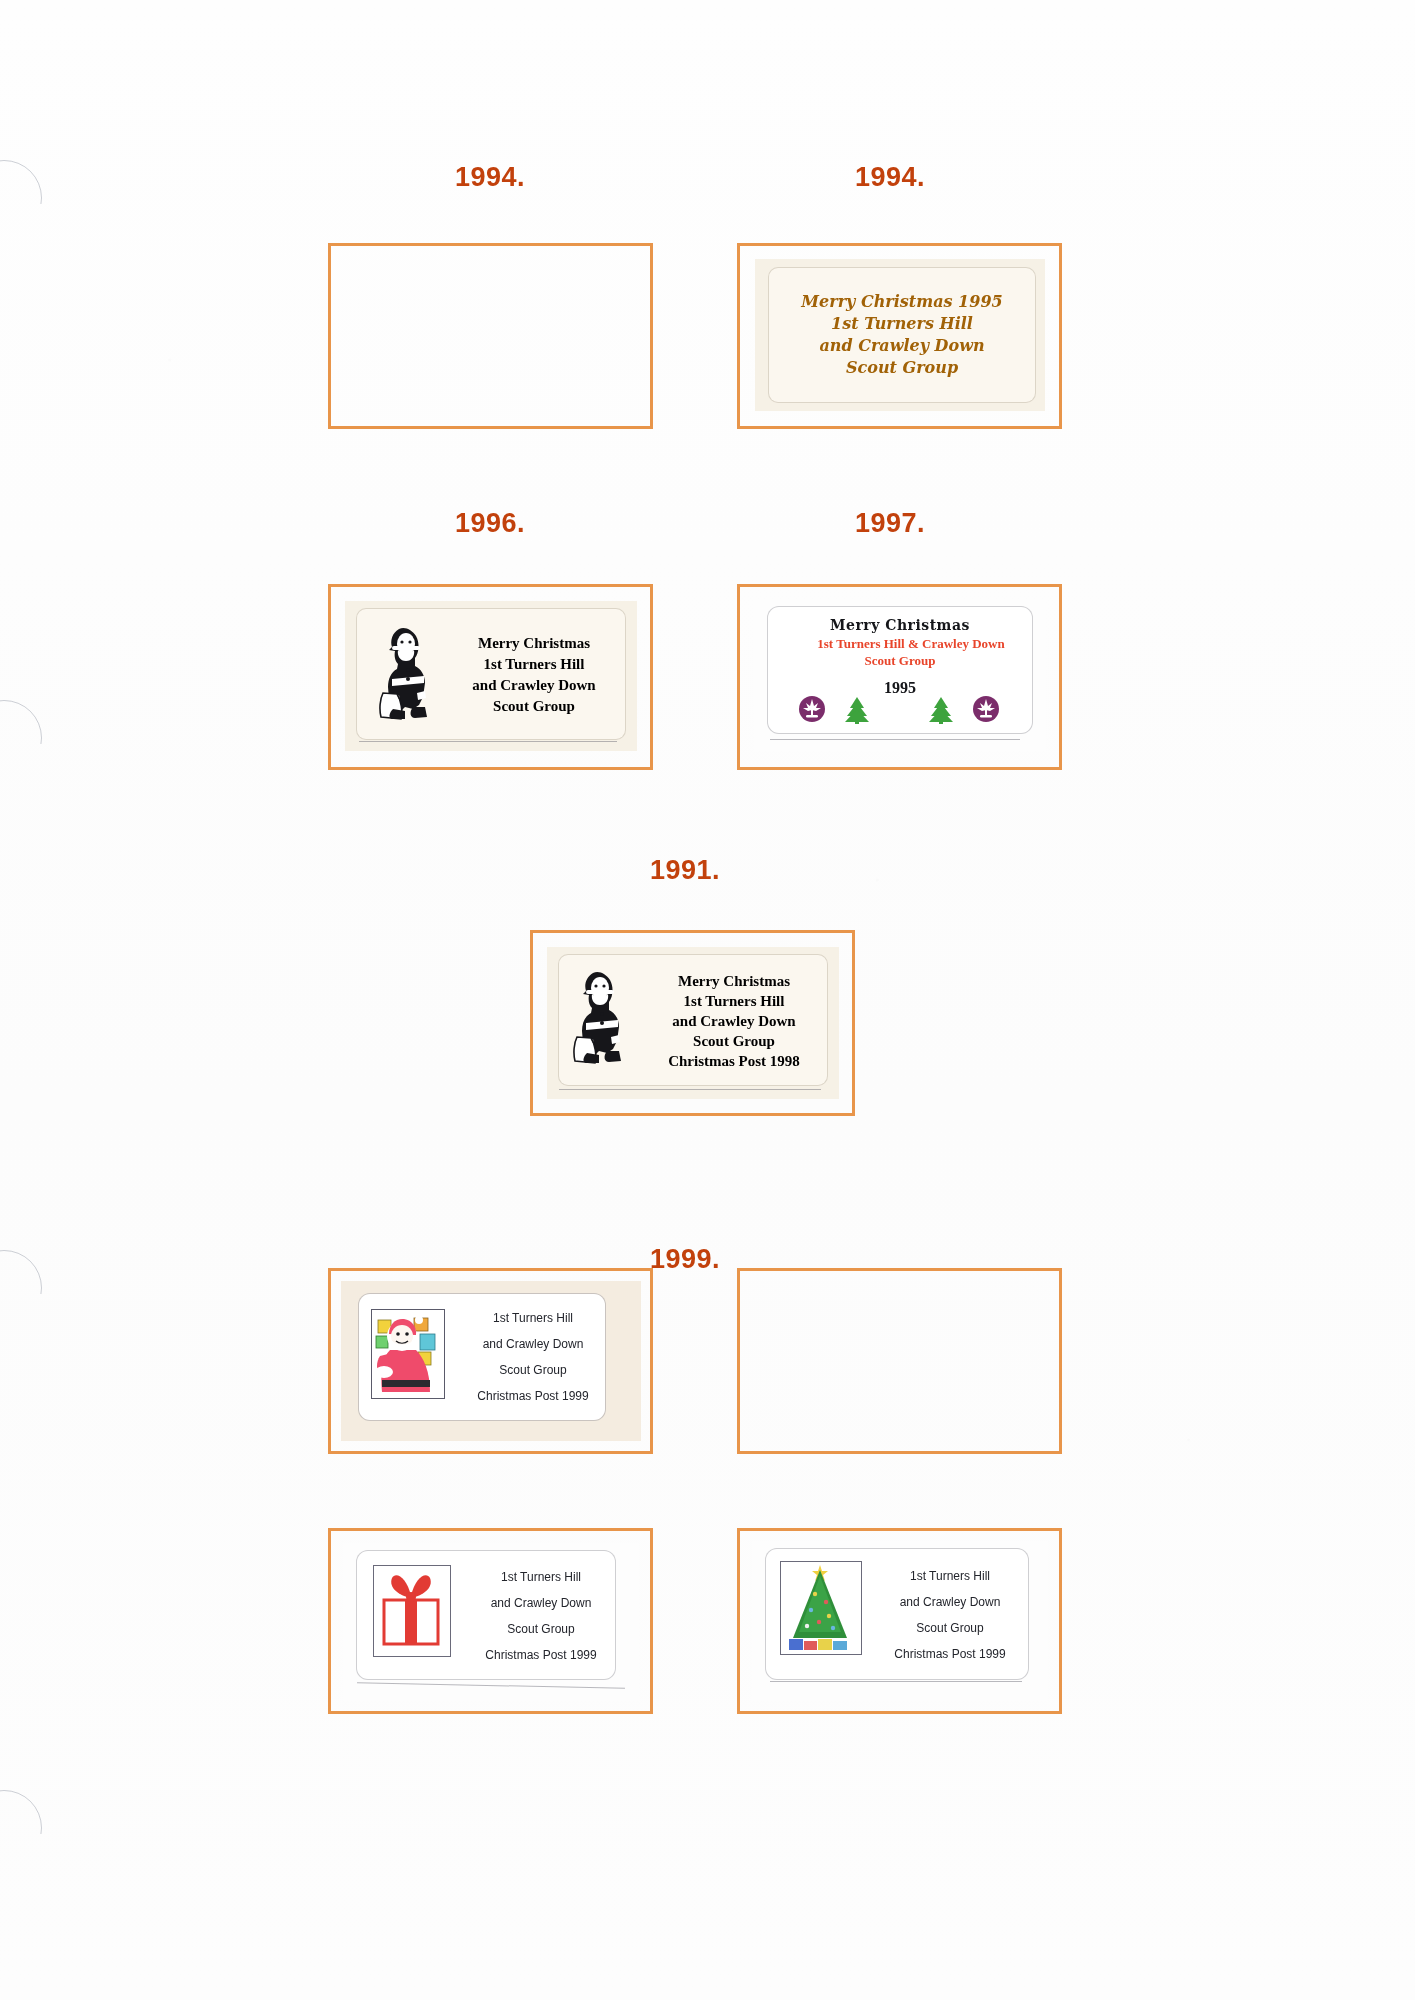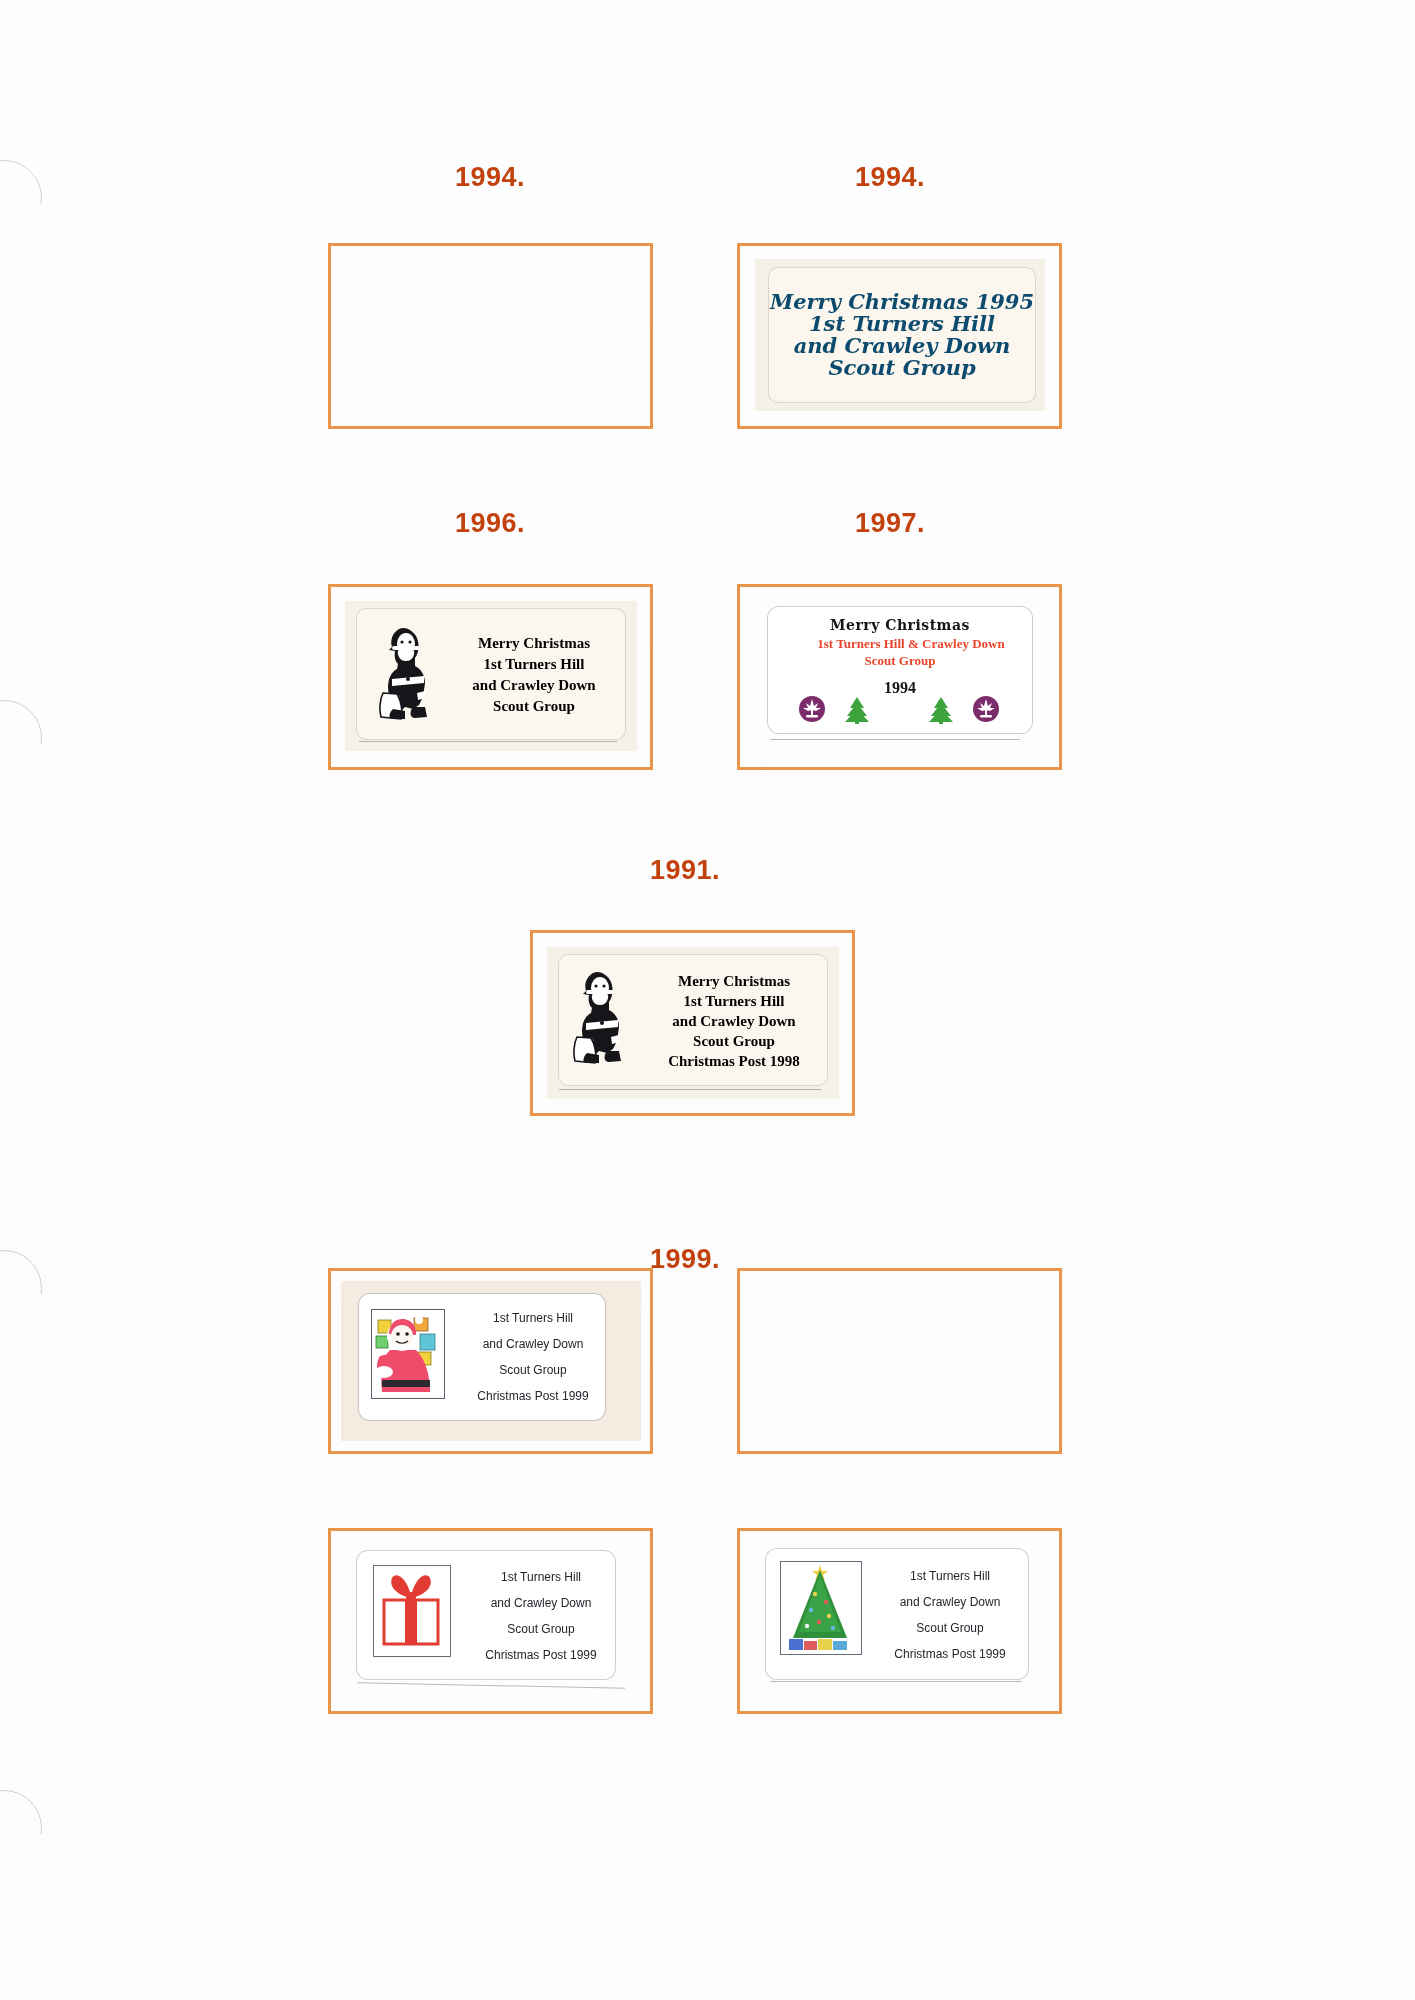--- a/index.html
+++ b/index.html
@@ -141,21 +141,21 @@
   <div class="punch" style="top:1790px;"></div>
 
   <div class="year-label" style="left:455px; top:162px;">1994.</div>
   <div class="year-label" style="left:855px; top:162px;">1994.</div>
 
   <div class="frame" style="left:328px; top:243px; width:325px; height:186px;"></div>
 
   <div class="frame" style="left:737px; top:243px; width:325px; height:186px;">
     <div class="stamp paper-cream" style="left:15px; top:13px; width:290px; height:152px;">
       <div class="label-cream" style="left:14px; top:9px; width:266px; height:134px;"></div>
-      <div class="lines script" style="left:14px; top:9px; width:266px; height:134px; font-size:21px; line-height:22px; color:#0c4a6e;">
+      <div class="lines script" style="left:14px; top:9px; width:266px; height:134px; font-size:16px; line-height:22px; color:#a16207;">
         <div>Merry Christmas 1995</div>
         <div>1st Turners Hill</div>
         <div>and Crawley Down</div>
         <div>Scout Group</div>
       </div>
     </div>
   </div>
 
   <div class="year-label" style="left:455px; top:508px;">1996.</div>
   <div class="year-label" style="left:855px; top:508px;">1997.</div>
@@ -204,21 +204,21 @@
       <div class="cutline" style="left:14px; top:140px; width:258px;"></div>
     </div>
   </div>
 
   <div class="frame" style="left:737px; top:584px; width:325px; height:186px;">
     <div class="stamp paper-white" style="left:14px; top:12px; width:292px; height:152px;">
       <div class="label-white" style="left:14px; top:8px; width:264px; height:126px;"></div>
       <div class="txt gothic" style="left:14px; top:18px; width:264px; font-size:14px;">Merry Christmas</div>
       <div class="txt serif-bold red-text" style="left:19px; top:37px; width:276px; font-size:13px;">1st Turners Hill &amp; Crawley Down</div>
       <div class="txt serif-bold red-text" style="left:14px; top:54px; width:264px; font-size:13px;">Scout Group</div>
-      <div class="txt serif-bold" style="left:14px; top:80px; width:264px; font-size:16px; color:#15161a;">1994</div>
+      <div class="txt serif-bold" style="left:14px; top:80px; width:264px; font-size:16px; color:#15161a;">1995</div>
 
       <div style="position:absolute; left:44px; top:96px;">
         <svg width="28" height="28" viewBox="0 0 28 28">
           <circle cx="14" cy="14" r="13" fill="#7b2d6b"></circle>
           <path d="M14 4 L16 11 L20 8 L18 13 L23 13 L18 16 L14 15 L10 16 L5 13 L10 13 L8 8 L12 11 Z" fill="#ffffff"></path>
           <rect x="13" y="14" width="2" height="7" fill="#ffffff"></rect>
           <rect x="8" y="20" width="12" height="2.4" rx="1.2" fill="#ffffff"></rect>
         </svg>
       </div>
 

